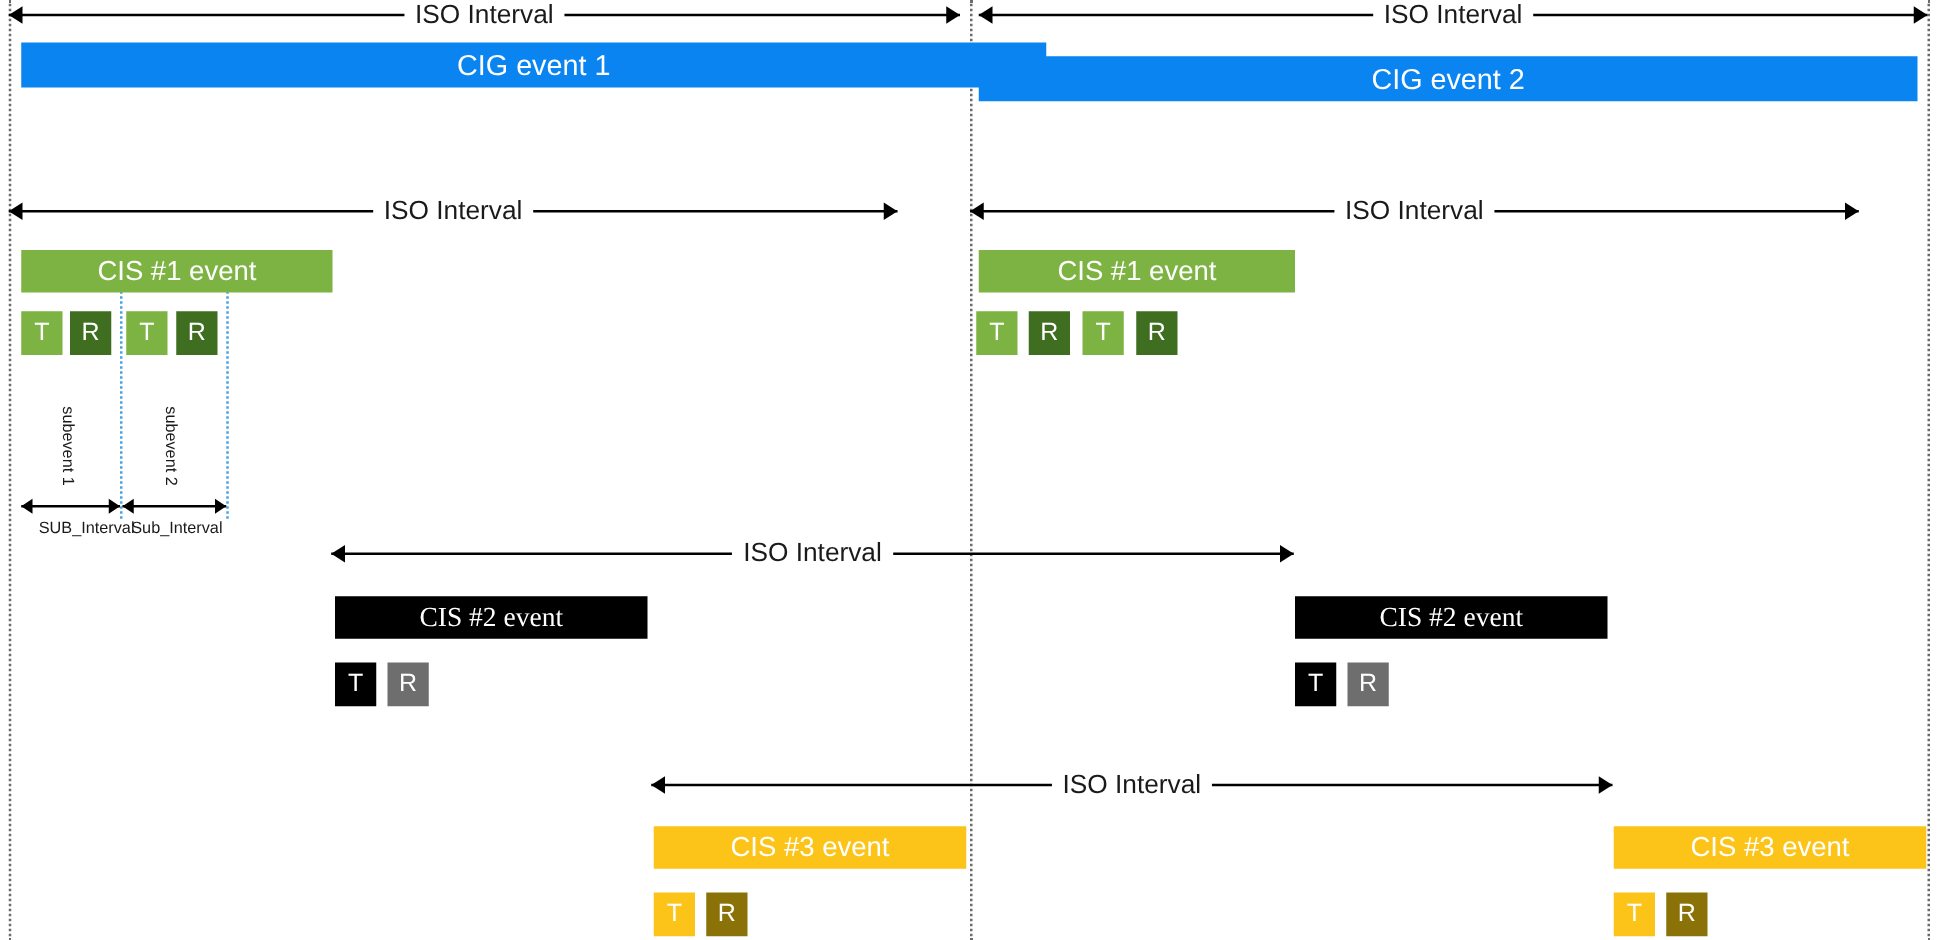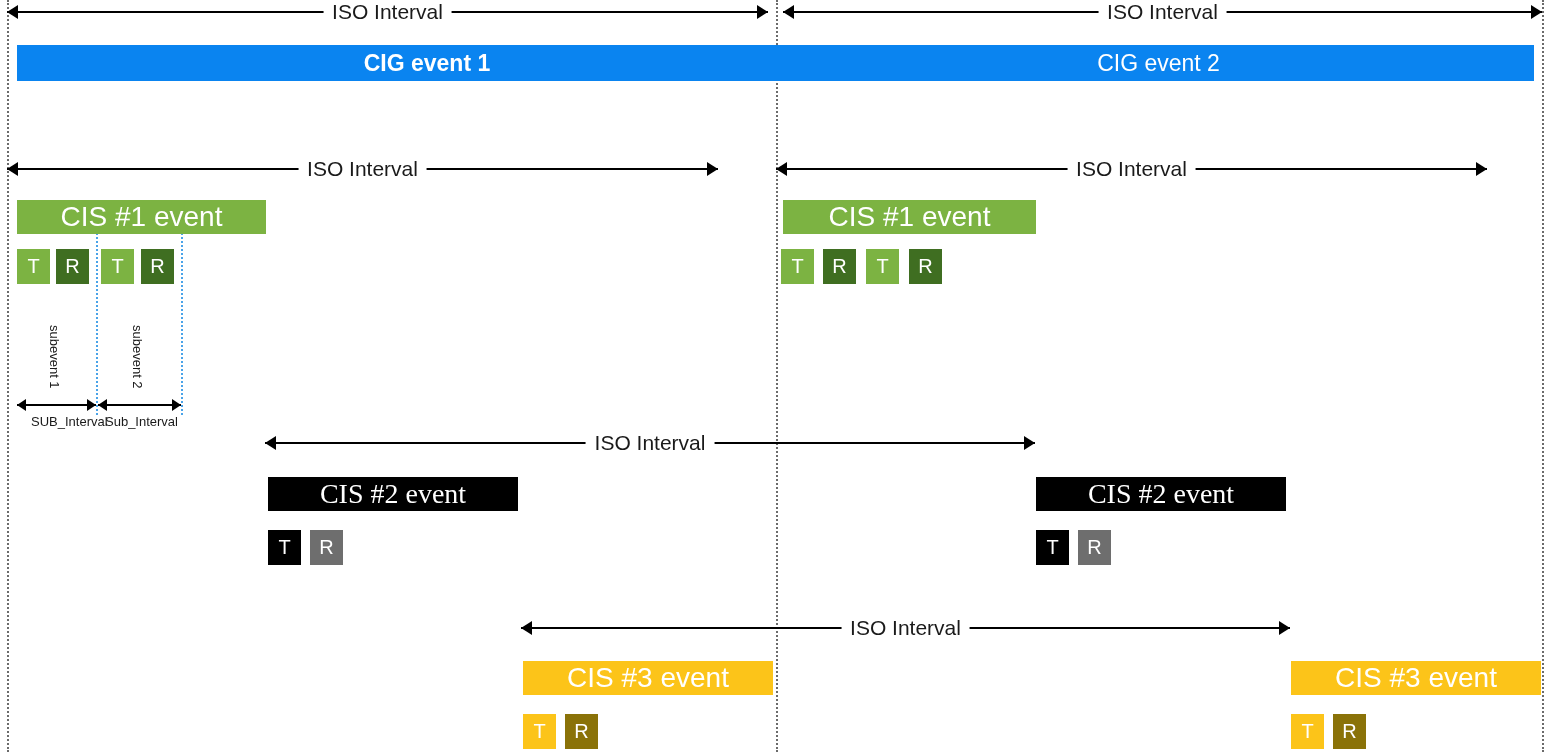--- a/index.html
+++ b/index.html
@@ -25,21 +25,21 @@
   
   .sarrow{position:absolute;height:12px;}
   .sarrow .shaft{position:absolute;top:5px;left:0;right:0;height:1.6px;background:#000;}
   .sarrow .head{position:absolute;top:0;width:0;height:0;
                 border-top:6px solid transparent;border-bottom:6px solid transparent;}
   .sarrow .head.left{left:0;border-right:9px solid #000;}
   .sarrow .head.right{right:0;border-left:9px solid #000;}
 
   
   .bar{position:absolute;display:flex;align-items:center;justify-content:center;
-       color:#fff;font-size:28px;white-space:nowrap;}
+       color:#fff;font-size:22px;white-space:nowrap;}
   .bar.cig{background:#0a84f0;height:36px;font-size:23px;}
   .bar.cis1{background:#7cb342;height:34px;}
   .bar.cis2{background:#000000;height:34px;font-family:Liberation Serif, serif;}
   .bar.cis3{background:#fcc419;height:34px;}
 
   
   .pkt{position:absolute;width:33px;height:35px;display:flex;align-items:center;
        justify-content:center;color:#ffffff;font-size:20px;}
   .pkt.g-t{background:#7cb342;}
   .pkt.g-r{background:#3f6e21;}
@@ -72,21 +72,21 @@
     <div class="head right"></div>
     <div class="lbl">ISO Interval</div>
   </div>
   <div class="arrow" style="left:783px;top:3px;width:759px;">
     <div class="shaft"></div>
     <div class="head left"></div>
     <div class="head right"></div>
     <div class="lbl">ISO Interval</div>
   </div>
 
-  <div class="bar cig" style="left:17px;top:45px;width:820px;font-weight:bold;">CIG event 1</div>
+  <div class="bar cig" style="left:17px;top:34px;width:820px;">CIG event 1</div>
   <div class="bar cig" style="left:783px;top:45px;width:751px;">CIG event 2</div>
 
   <div class="arrow" style="left:7px;top:160px;width:711px;">
     <div class="shaft"></div>
     <div class="head left"></div>
     <div class="head right"></div>
     <div class="lbl">ISO Interval</div>
   </div>
   <div class="arrow" style="left:776px;top:160px;width:711px;">
     <div class="shaft"></div>

